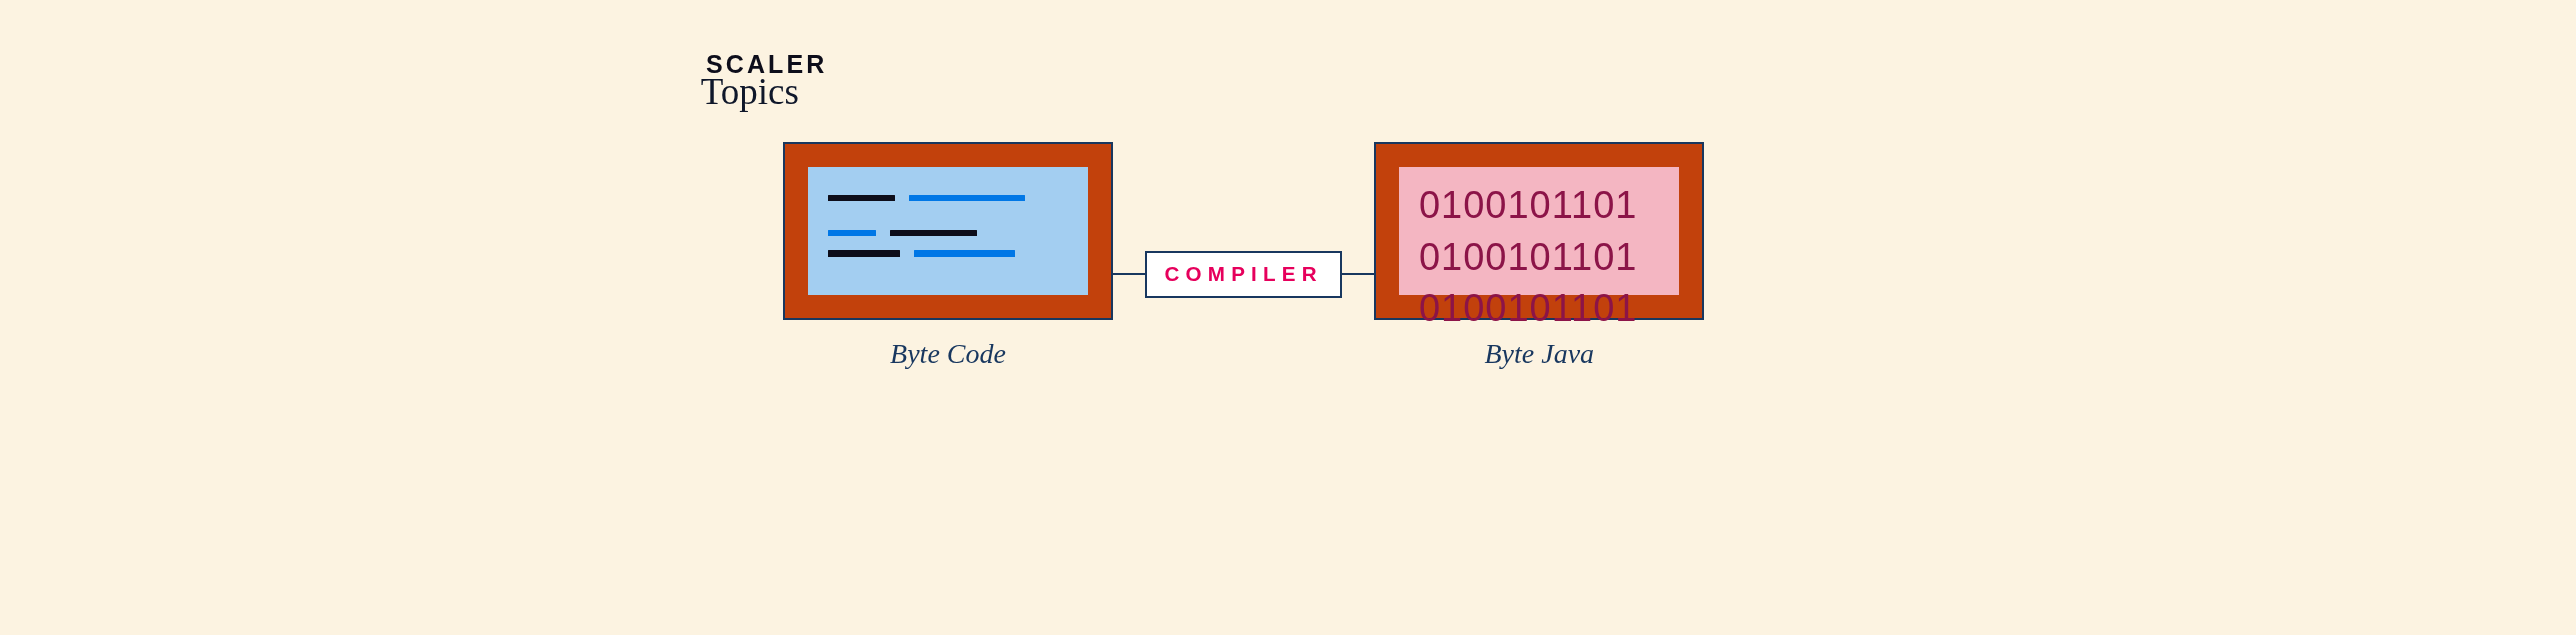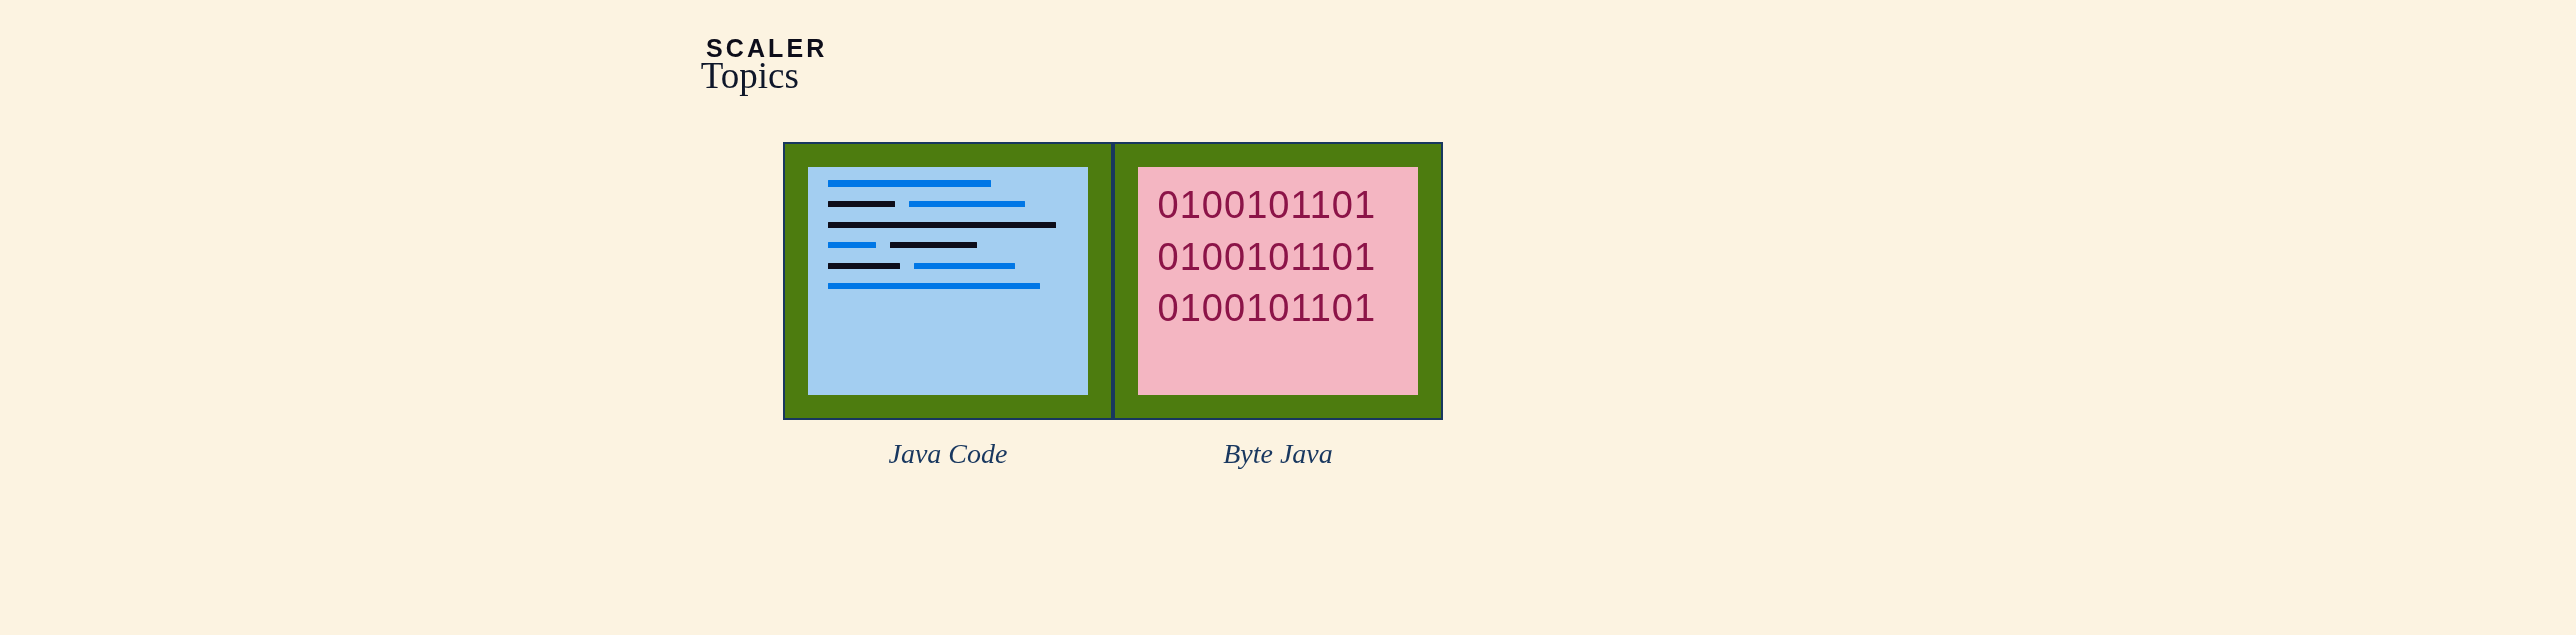--- a/index.html
+++ b/index.html
@@ -11,21 +11,21 @@
     position: relative;
   }
   .canvas {
     position: relative;
     width: 3091px;
     height: 636px;
   }
   .logo {
     position: absolute;
     left: 706px;
-    top: 36px;
+    top: 52px;
     line-height: 1;
   }
   .logo-top {
     font-family: Arial, Helvetica, sans-serif;
     font-weight: 900;
     font-size: 25px;
     letter-spacing: 3.1px;
     color: #0d0d1a;
   }
   .logo-bottom {
@@ -42,24 +42,24 @@
     display: flex;
     align-items: center;
   }
   .panel-wrap {
     display: flex;
     flex-direction: column;
     align-items: center;
   }
   .panel {
     border: 2.1px solid #18375f;
-    background: #4d7c0f;
+    background: #c2410c;
     padding: 23px;
     width: 330px;
-    height: 278px;
+    height: 178px;
     display: flex;
     align-items: stretch;
   }
   .panel-inner {
     flex: 1;
     display: flex;
     flex-direction: column;
     justify-content: flex-start;
     padding: 13.4px 19.6px 10.3px 19.6px;
   }
@@ -133,23 +133,30 @@
             <div class="code-line blue" style="width:20%;"></div>
             <div class="code-line black" style="width:36%;"></div>
           </div>
           <div class="row">
             <div class="code-line black" style="width:30%;"></div>
             <div class="code-line blue" style="width:42%;"></div>
           </div>
           <div class="code-line blue" style="width:88%;"></div>
         </div>
       </div>
-      <div class="caption">Java Code</div>
+      <div class="caption">Byte Code</div>
     </div>
 
+    <div class="connector" style="align-self:flex-start; margin-top:109px;">
+      <div class="wire"></div>
+      <div class="compiler-box">
+        <span>COMPILER</span>
+      </div>
+      <div class="wire"></div>
+    </div>
 
     <div class="panel-wrap">
       <div class="panel">
         <div class="panel-inner byte-inner">
           <div class="byte-text">0100101101</div>
           <div class="byte-text">0100101101</div>
           <div class="byte-text">0100101101</div>
         </div>
       </div>
       <div class="caption">Byte Java</div>

